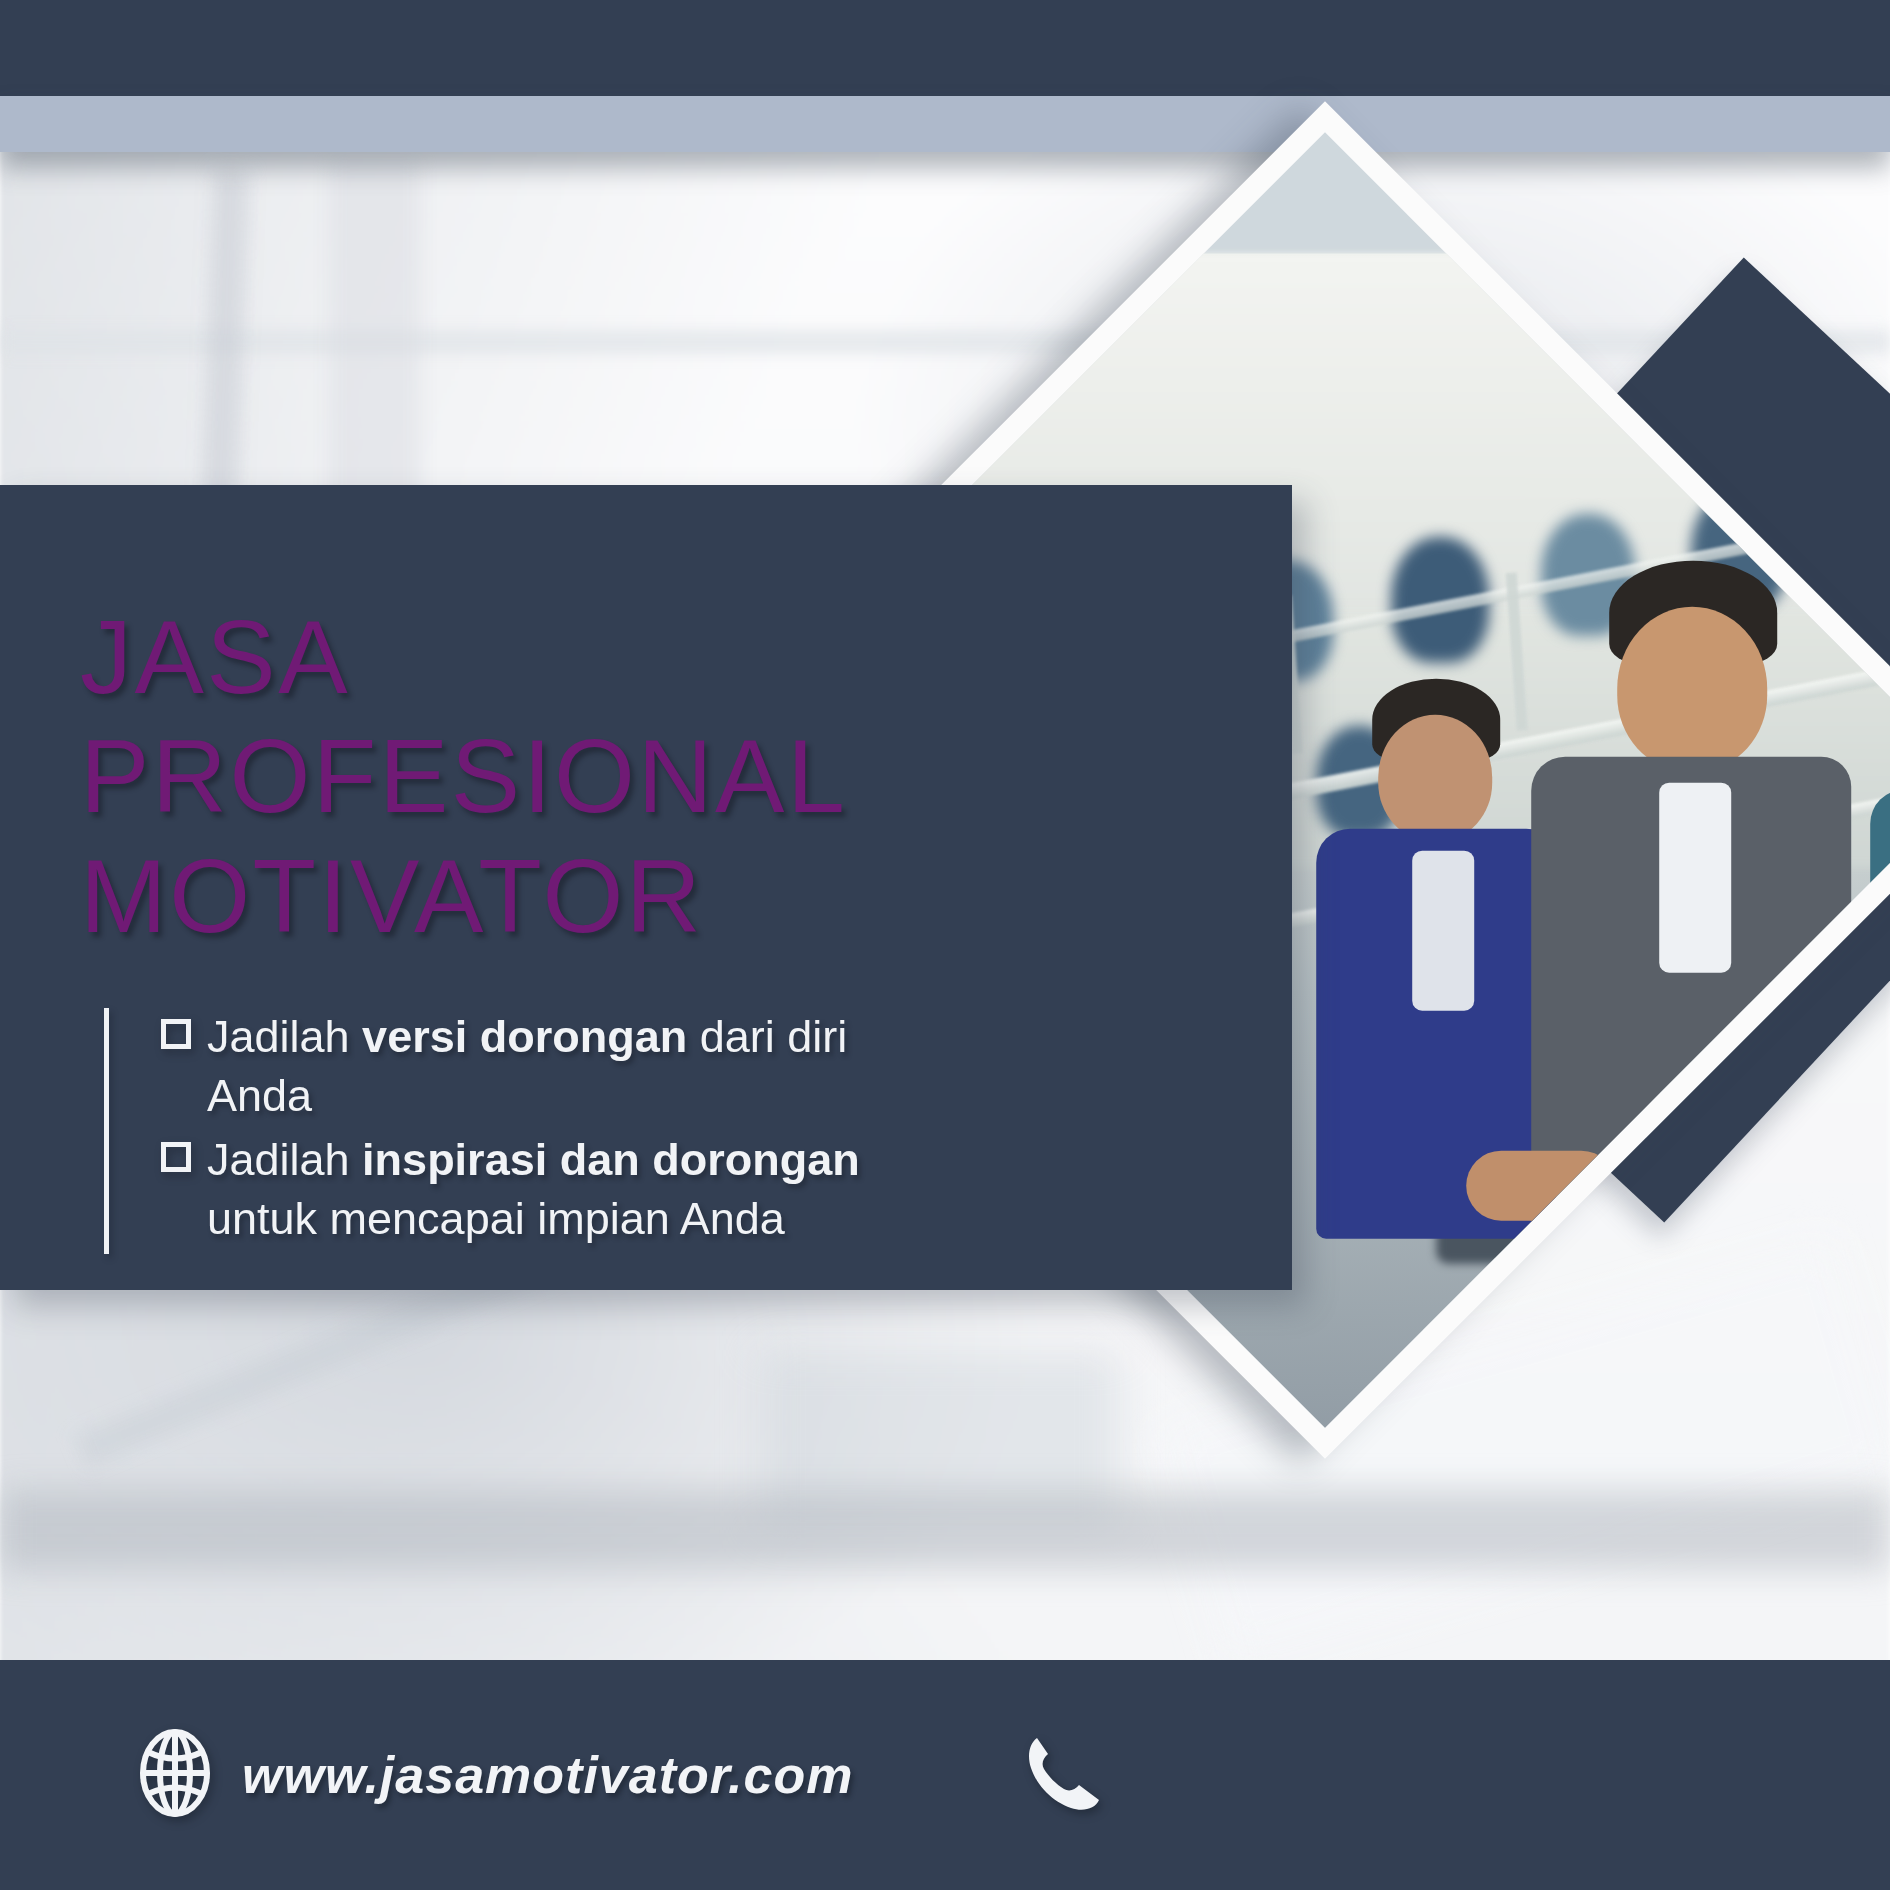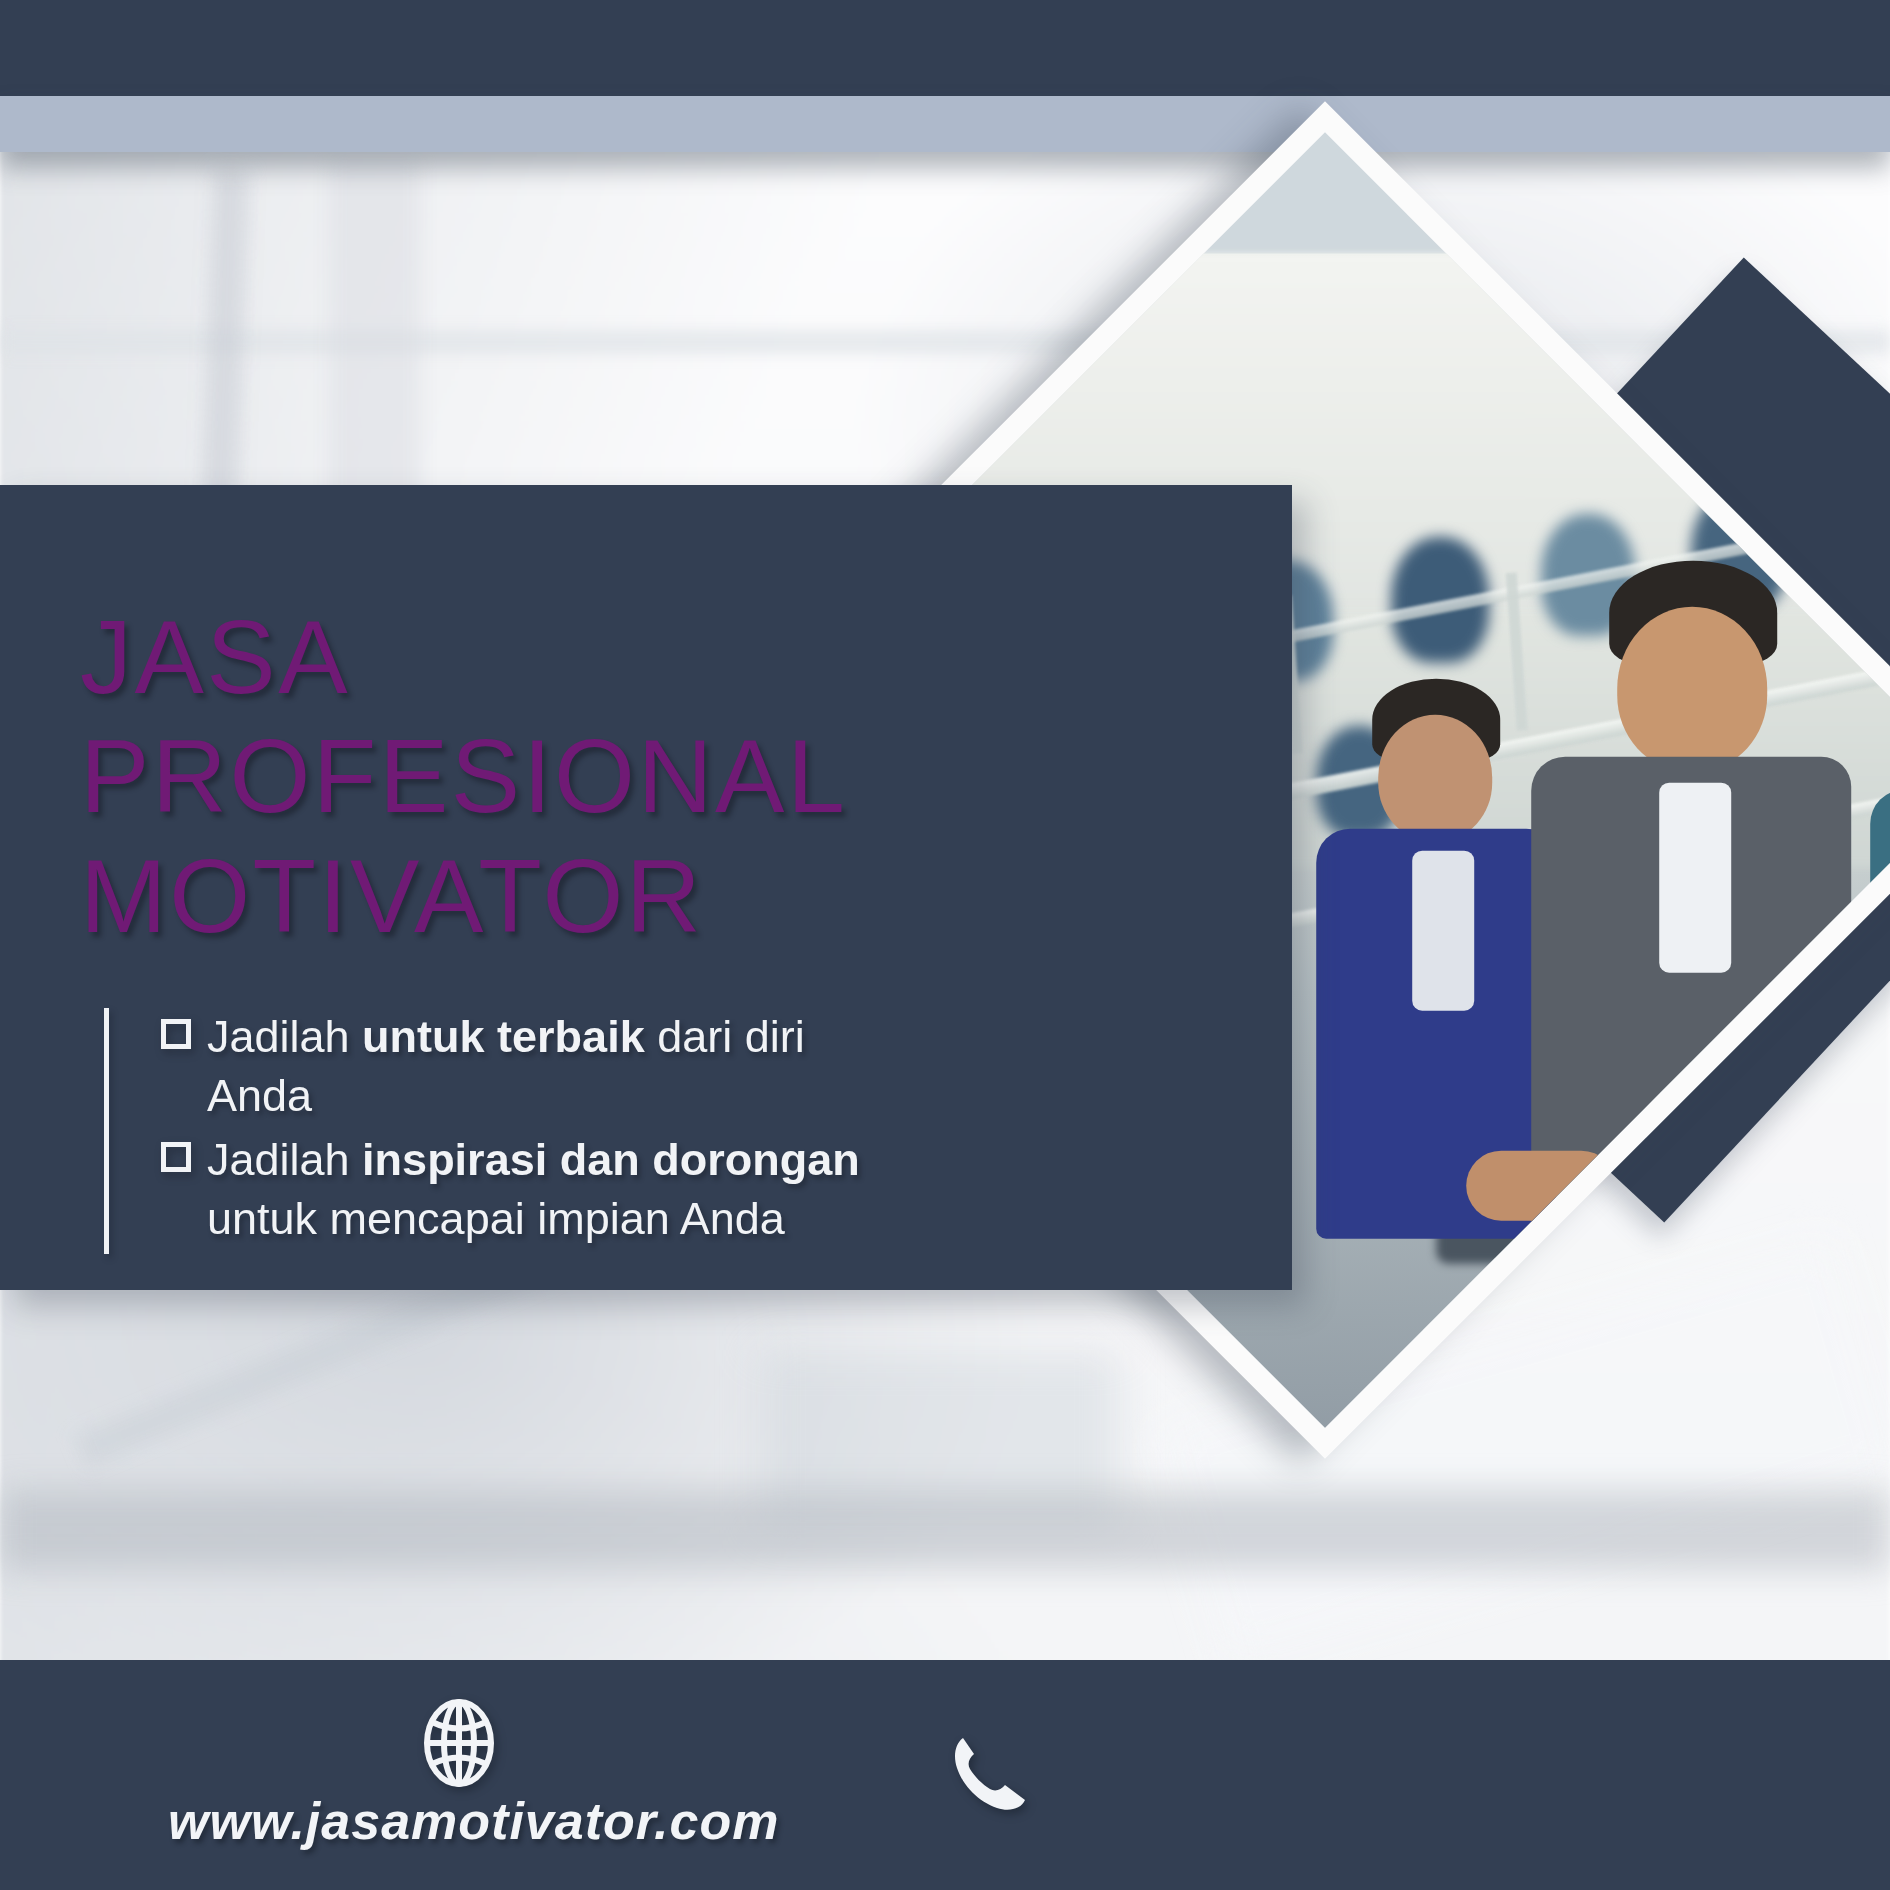--- a/index.html
+++ b/index.html
@@ -162,21 +162,21 @@
   
   .footer{
     position:absolute;left:0;top:1660px;width:1890px;height:230px;
     background:var(--navy);
   }
   .footer-row{
     position:absolute;left:0;top:0;width:100%;height:100%;
     display:flex;align-items:center;
   }
   .f-item{display:flex;align-items:center;}
-  .f-item.site{margin-left:138px;flex-direction:column;}
+  .f-item.site{margin-left:138px;}
   .f-item.tel{margin-left:170px;}
   .f-text{
     color:#f2f4f7;font-size:52px;font-weight:700;font-style:italic;
     letter-spacing:1px;margin-left:30px;
     text-shadow:3px 4px 5px rgba(16,22,32,.45);
   }
   .f-text.phone{font-size:66px;font-style:normal;letter-spacing:1.5px;margin-left:36px;}
   .ico{flex:0 0 auto;filter:drop-shadow(3px 4px 5px rgba(16,22,32,.45));}
 
   :root{--navy:#333f53;--steel:#aeb9cb;}
@@ -284,21 +284,21 @@
     <span class="ln">MOTIVATOR</span>
   </h1>
 
   <div class="bullets-wrap">
     <div class="accent-rule"></div>
     <ul class="bullets">
       <li>
         <span class="box-icon">
             <span class="sq"></span>
           </span>
-        <span class="txt"><span>Jadilah </span><b>untuk terbaik</b><span> dari diri Anda</span></span>
+        <span class="txt"><span>Jadilah </span><b>versi dorongan</b><span> dari diri Anda</span></span>
       </li>
       <li>
         <span class="box-icon">
             <span class="sq"></span>
           </span>
         <span class="txt"><span>Jadilah </span><b>inspirasi dan dorongan</b><span> untuk mencapai impian Anda</span></span>
       </li>
     </ul>
   </div>
 

